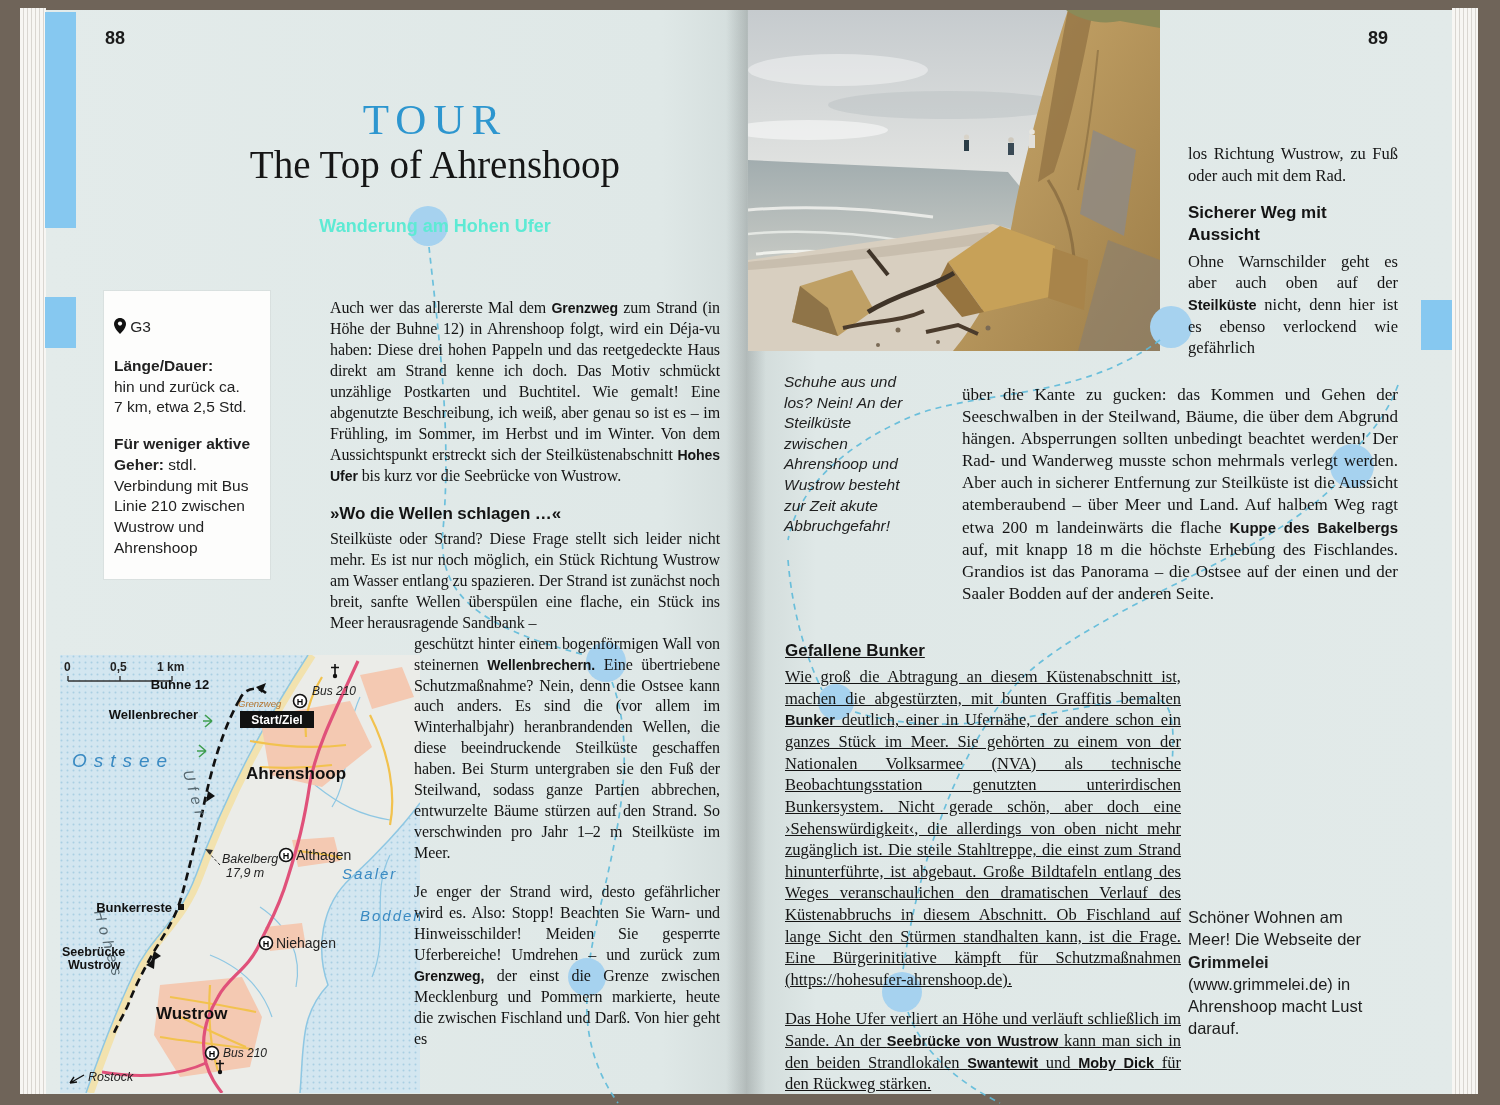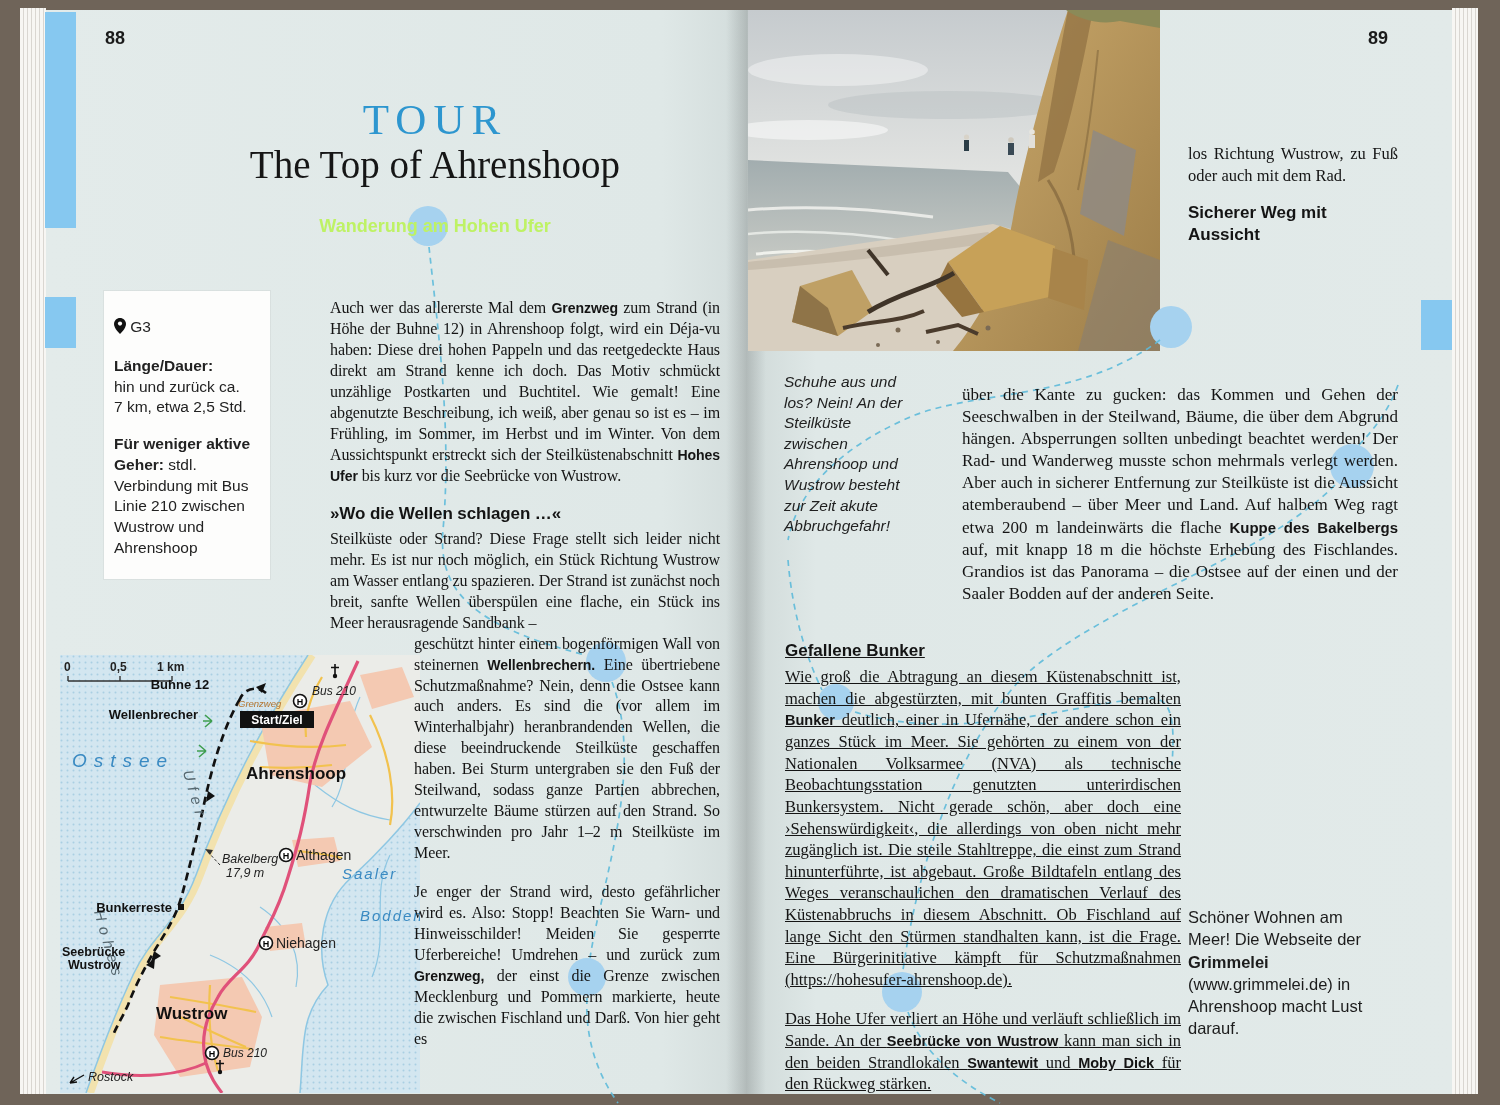--- a/index.html
+++ b/index.html
@@ -13,21 +13,21 @@
   .gutter{position:absolute;top:10px;bottom:11px;left:726px;width:40px;z-index:2;
       background:linear-gradient(90deg,rgba(0,0,0,0) 0%,rgba(40,40,40,.18) 50%,rgba(0,0,0,0) 100%);}
   .tab{position:absolute;background:#86c8f0;z-index:2;}
   .pagenum{position:absolute;top:28px;font-size:18px;font-weight:bold;z-index:4;}
   
   .kicker{position:absolute;left:250px;top:95px;width:370px;text-align:center;z-index:4;
       font-family:"Liberation Serif",serif;font-weight:normal;font-size:43px;letter-spacing:7px;color:#2d96cf;}
   .booktitle{position:absolute;left:180px;top:142px;width:510px;text-align:center;z-index:4;
       font-family:"Liberation Serif",serif;font-size:39px;color:#161616;}
   .subtitle{position:absolute;left:250px;top:216px;width:370px;text-align:center;z-index:4;
-      font-size:18px;font-weight:bold;color:#bef264;}
+      font-size:18px;font-weight:bold;color:#5eead4;}
   
   .infos{position:absolute;left:104px;top:303px;width:166px;z-index:4;}
   .infos-banner{background:#151515;color:#fff;height:52px;text-align:center;
       clip-path:polygon(0 0,100% 0,100% 60%,50% 100%,0 60%);}
   .infos-banner span{display:inline-block;padding-top:7px;font-size:18px;font-weight:bold;letter-spacing:.5px;}
   .infos-body{background:#fdfdfc;margin-top:-12px;padding:26px 10px 20px;text-align:left;
       font-size:15.5px;line-height:1.34;color:#222;box-shadow:0 0 0 1px rgba(0,0,0,.04);}
   .infos-row{margin-bottom:4px;}
   .b{font-weight:bold;}
   
@@ -104,20 +104,21 @@
   <div class="subhead">»Wo die Wellen schlagen …«</div>
   <p class="para"><span>Steilküste oder Strand? Diese Frage stellt sich leider nicht mehr. Es ist nur noch möglich, ein Stück Richtung Wustrow am Wasser entlang zu spazieren. Der Strand ist zunächst noch breit, sanfte Wellen überspülen eine flache, ein Stück ins Meer herausragende Sandbank –</span></p>
   <p class="para indent"><span>geschützt hinter einem bogenförmigen Wall von steinernen </span><span class="kw">Wellenbrechern.</span><span> Eine übertriebene Schutzmaßnahme? Nein, denn die Ostsee kann auch anders. Es sind die (vor allem im Winterhalbjahr) heranbrandenden Wellen, die diese beeindruckende Steilküste geschaffen haben. Bei Sturm untergraben sie den Fuß der Steilwand, sodass ganze Partien abbrechen, entwurzelte Bäume stürzen auf den Strand. So verschwinden pro Jahr 1–2 m Steilküste im Meer.</span></p>
   <div class="gap"></div>
   <p class="para indent"><span>Je enger der Strand wird, desto gefährlicher wird es. Also: Stopp! Beachten Sie Warn- und Hinweisschilder! Meiden Sie gesperrte Uferbereiche! Umdrehen – und zurück zum </span><span class="kw">Grenzweg,</span><span> der einst die Grenze zwischen Mecklenburg und Pommern markierte, heute die zwischen Fischland und Darß. Von hier geht es</span></p>
 </div>
 
 <div class="col-narrow serif">
   <p class="para">los Richtung Wustrow, zu Fuß oder auch mit dem Rad.</p>
   <div class="subhead">Sicherer Weg mit Aussicht</div>
+  <p class="para"><span>Ohne Warnschilder geht es aber auch oben auf der </span><span class="kw">Steilküste</span><span> nicht, denn hier ist es ebenso verlockend wie gefährlich</span></p>
 </div>
 
 <div class="col-wide serif">
   <p class="para"><span>über die Kante zu gucken: das Kommen und Gehen der Seeschwalben in der Steilwand, Bäume, die über dem Abgrund hängen. Absperrungen sollten unbedingt beachtet werden! Der Rad- und Wanderweg musste schon mehrmals verlegt werden. Aber auch in sicherer Entfernung zur Steilküste ist die Aussicht atemberaubend – über Meer und Land. Auf halbem Weg ragt etwa 200 m landeinwärts die flache </span><span class="kw">Kuppe des Bakelbergs</span><span> auf, mit knapp 18 m die höchste Erhebung des Fischlandes. Grandios ist das Panorama – die Ostsee auf der einen und der Saaler Bodden auf der anderen Seite.</span></p>
 </div>
 
 <div class="col-bunker serif">
   <div class="subhead" style="margin-top:0">Gefallene Bunker</div>
   <p class="para"><span>Wie groß die Abtragung an diesem Küstenabschnitt ist, machen die abgestürzten, mit bunten Graffitis bemalten </span><span class="kw">Bunker</span><span> deutlich, einer in Ufernähe, der andere schon ein ganzes Stück im Meer. Sie gehörten zu einem von der Nationalen Volksarmee (NVA) als technische Beobachtungsstation genutzten unterirdischen Bunkersystem. Nicht gerade schön, aber doch eine ›Sehenswürdigkeit‹, die allerdings von oben nicht mehr zugänglich ist. Die steile Stahltreppe, die einst zum Strand hinunterführte, ist abgebaut. Große Bildtafeln entlang des Weges veranschaulichen den dramatischen Verlauf des Küstenabbruchs in diesem Abschnitt. Ob Fischland auf lange Sicht den Stürmen standhalten kann, ist die Frage. Eine Bürgerinitiative kämpft für Schutzmaßnahmen (https://hohesufer-ahrenshoop.de).</span></p>
   <div class="gap"></div>

